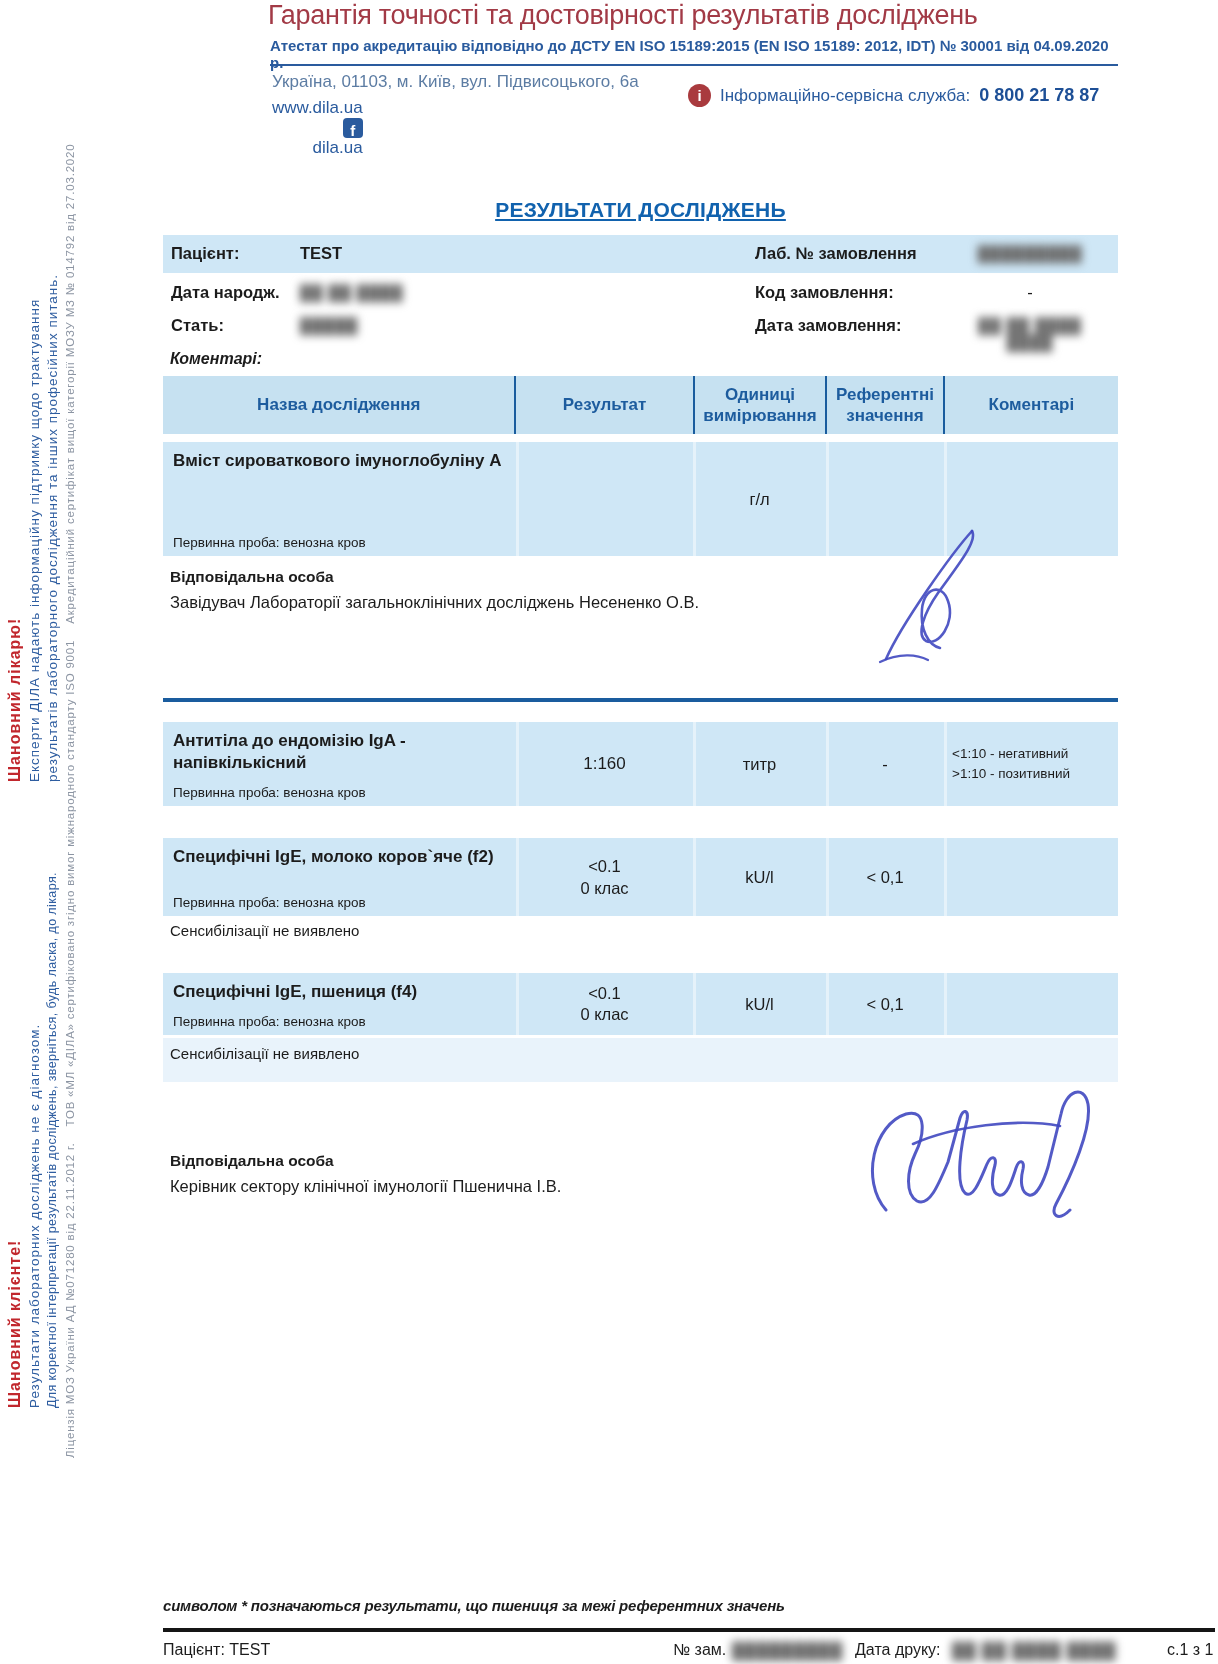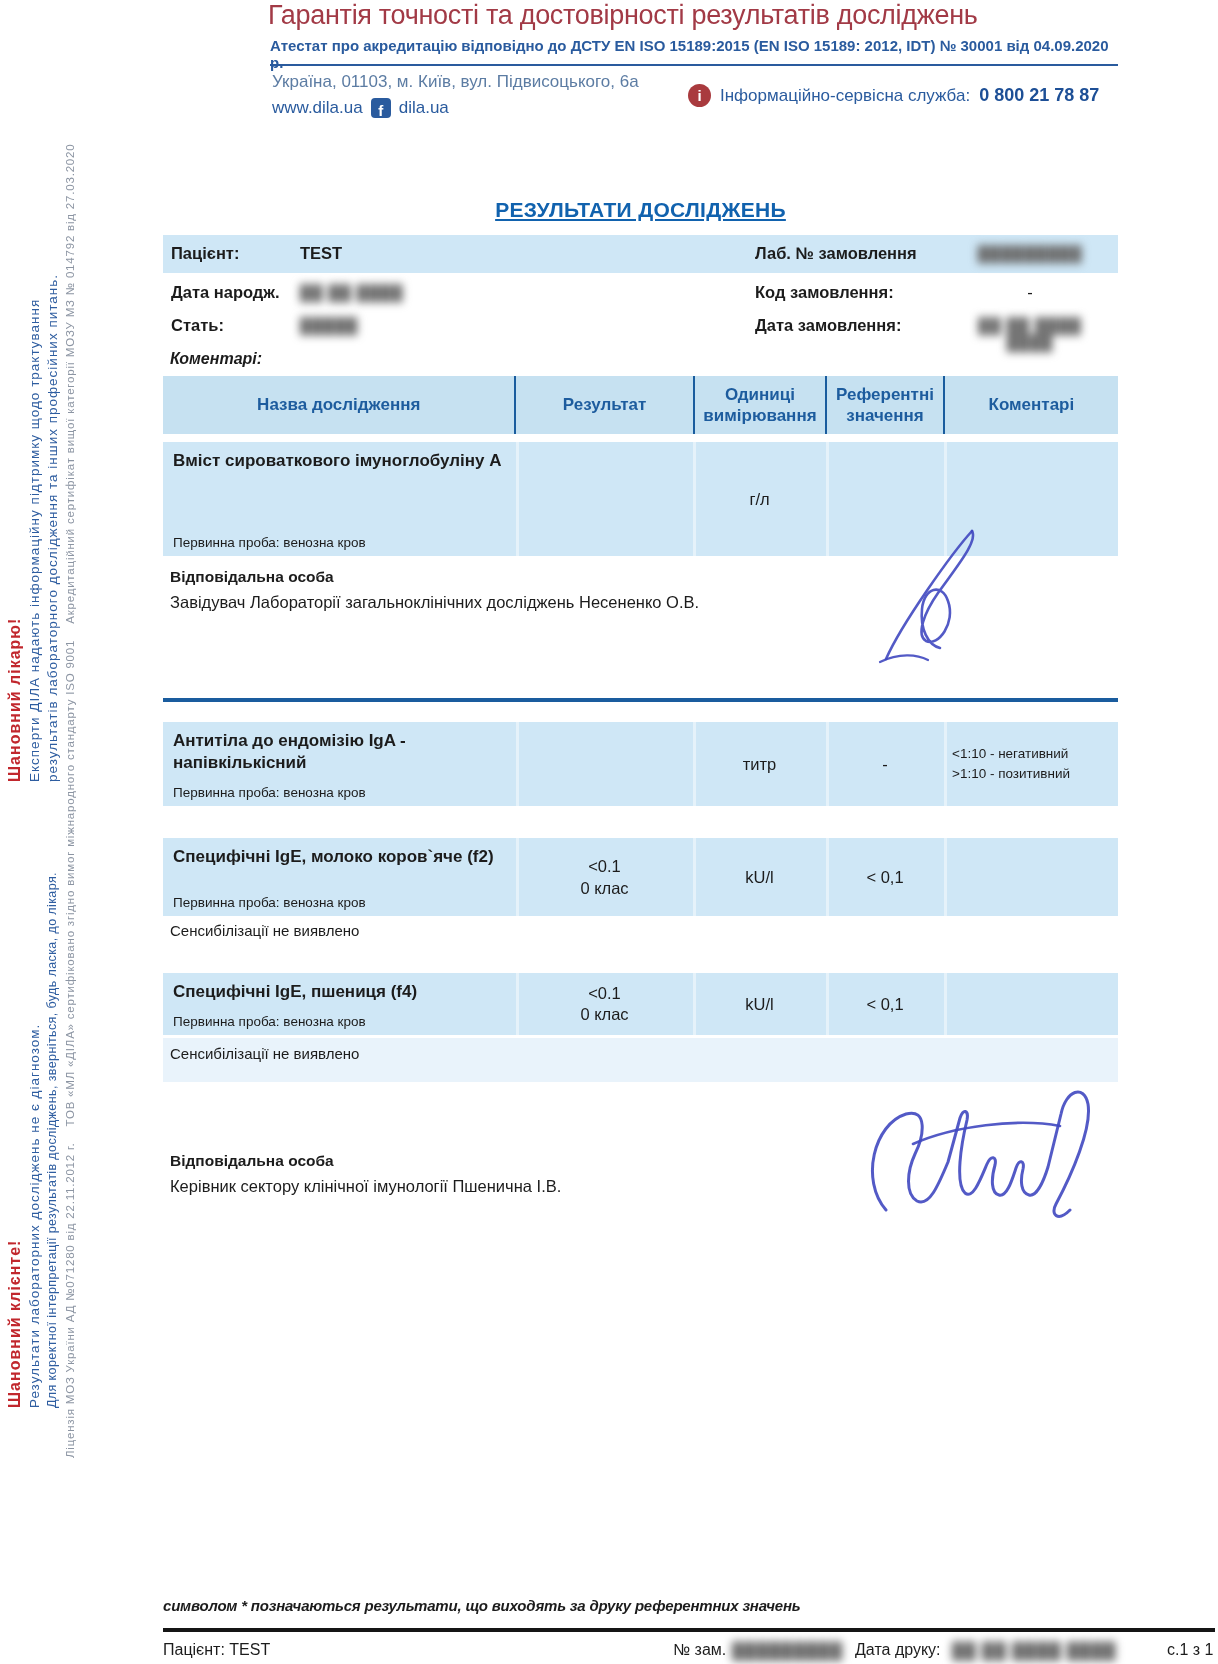--- a/index.html
+++ b/index.html
@@ -22,21 +22,21 @@
   .logo-cross{position:absolute;left:10px;top:22px;color:#ffffff;font-size:30px;font-weight:bold;}
   .logo-reg{position:absolute;right:0;top:2px;font-size:11px;color:#3b54a4;}
   .logo-bar{position:absolute;left:0;top:80px;width:172px;height:3px;background:#b3383c;}
   .logo-tag{position:absolute;left:1px;top:87px;font-size:10.5px;font-weight:bold;color:#c0392f;letter-spacing:2.2px;}
 
   
   .h-title{font-size:27px;color:#a23a46;letter-spacing:-0.3px;}
   .h-accr{font-size:15px;font-weight:600;color:#2a5b9e;}
   .h-rule{height:2px;background:#2a5b9e;}
   .h-addr{font-size:17px;color:#5c7ca3;}
-  .h-webrow{font-size:17px;color:#2a5b9e;display:flex;align-items:flex-end;gap:8px;}
+  .h-webrow{font-size:17px;color:#2a5b9e;display:flex;align-items:flex-end;flex-direction:column;}
   .fb-icon{display:inline-flex;width:20px;height:20px;border-radius:4px;background:#2a5b9e;color:#fff;
            font-weight:bold;font-size:15px;align-items:flex-end;justify-content:center;line-height:1;}
   .info-row{display:flex;align-items:center;gap:9px;font-size:17px;color:#2a5b9e;}
   .info-icon{display:inline-flex;width:23px;height:23px;border-radius:50%;background:#a93a3e;color:#fff;
              font-weight:bold;font-size:15px;align-items:center;justify-content:center;font-style:normal;}
   .info-phone{font-weight:bold;color:#1d4f96;font-size:18px;}
 
   
   .r-title{width:955px;text-align:center;font-size:21px;font-weight:bold;color:#1162ae;letter-spacing:0.3px;}
   .band{background:#cfe7f6;}
@@ -153,20 +153,21 @@
 
   <div class="abs divider" style="left:163px;top:698px;width:955px;height:4px;"></div>
 
   <div class="rowband" style="left:163px;top:722px;width:955px;height:84px;">
     <div class="colsep" style="left:353px;"></div>
       <div class="colsep" style="left:530px;"></div>
     <div class="colsep" style="left:663px;"></div>
       <div class="colsep" style="left:781px;"></div>
     <div class="cname">Антитіла до ендомізію IgA - напівкількісний</div>
     <div class="csample">Первинна проба: венозна кров</div>
+    <div class="ccell" style="left:353px;width:177px;font-size:17px;">1:160</div>
     <div class="ccell" style="left:530px;width:133px;">титр</div>
     <div class="ccell" style="left:663px;width:118px;">-</div>
     <div class="ccomment">
       <span>&lt;1:10 - негативний</span>
       <span>&gt;1:10 - позитивний</span>
     </div>
   </div>
 
   <div class="rowband" style="left:163px;top:838px;width:955px;height:78px;">
     <div class="colsep" style="left:353px;"></div>
@@ -202,21 +203,21 @@
     <span class="abs note" style="left:7px;top:7px;">Сенсибілізації не виявлено</span>
   </div>
 
   <div class="abs resp-label" style="left:170px;top:1152px;">Відповідальна особа</div>
   <div class="abs resp-name" style="left:170px;top:1177px;">Керівник сектору клінічної імунології Пшенична І.В.</div>
   <svg class="abs sig" style="left:858px;top:1082px;" width="262" height="152" viewBox="0 0 262 152">
     <path d="M28,128 C2,98 16,42 48,32 C70,26 66,54 57,72 C49,89 47,112 59,119 C71,125 80,104 90,80 L102,36 C105,26 111,28 109,38 C103,63 97,101 107,111 C115,118 123,96 129,82 C133,73 139,74 137,83 C133,97 133,111 141,113 C149,115 154,98 158,86 C161,77 167,78 165,87 C162,99 163,111 171,113 C179,115 186,98 190,85 L203,32 C208,8 226,2 230,22 C234,46 214,92 198,122 C192,133 200,140 212,128" stroke-width="3"></path>
     <path d="M55,62 C95,44 160,36 202,44" stroke-width="2.6"></path>
   </svg>
 
-  <div class="abs footnote" style="left:163px;top:1597px;">символом * позначаються результати, що виходять за друку референтних значень</div>
+  <div class="abs footnote" style="left:163px;top:1597px;">символом * позначаються результати, що пшениця за межі референтних значень</div>
   <div class="abs blackline" style="left:163px;top:1628px;width:1052px;height:4px;"></div>
 
   <div class="abs f-text" style="left:163px;top:1641px;">Пацієнт: TEST</div>
   <div class="abs f-text" style="left:673px;top:1641px;">№ зам.</div>
   <div class="abs f-text masked" style="left:732px;top:1642px;">█████████</div>
   <div class="abs f-text" style="left:855px;top:1641px;">Дата друку:</div>
   <div class="abs f-text masked" style="left:952px;top:1642px;">██ ██ ████ ████</div>
   <div class="abs f-text" style="left:1167px;top:1641px;">с.1 з 1</div>
 
 </div>

